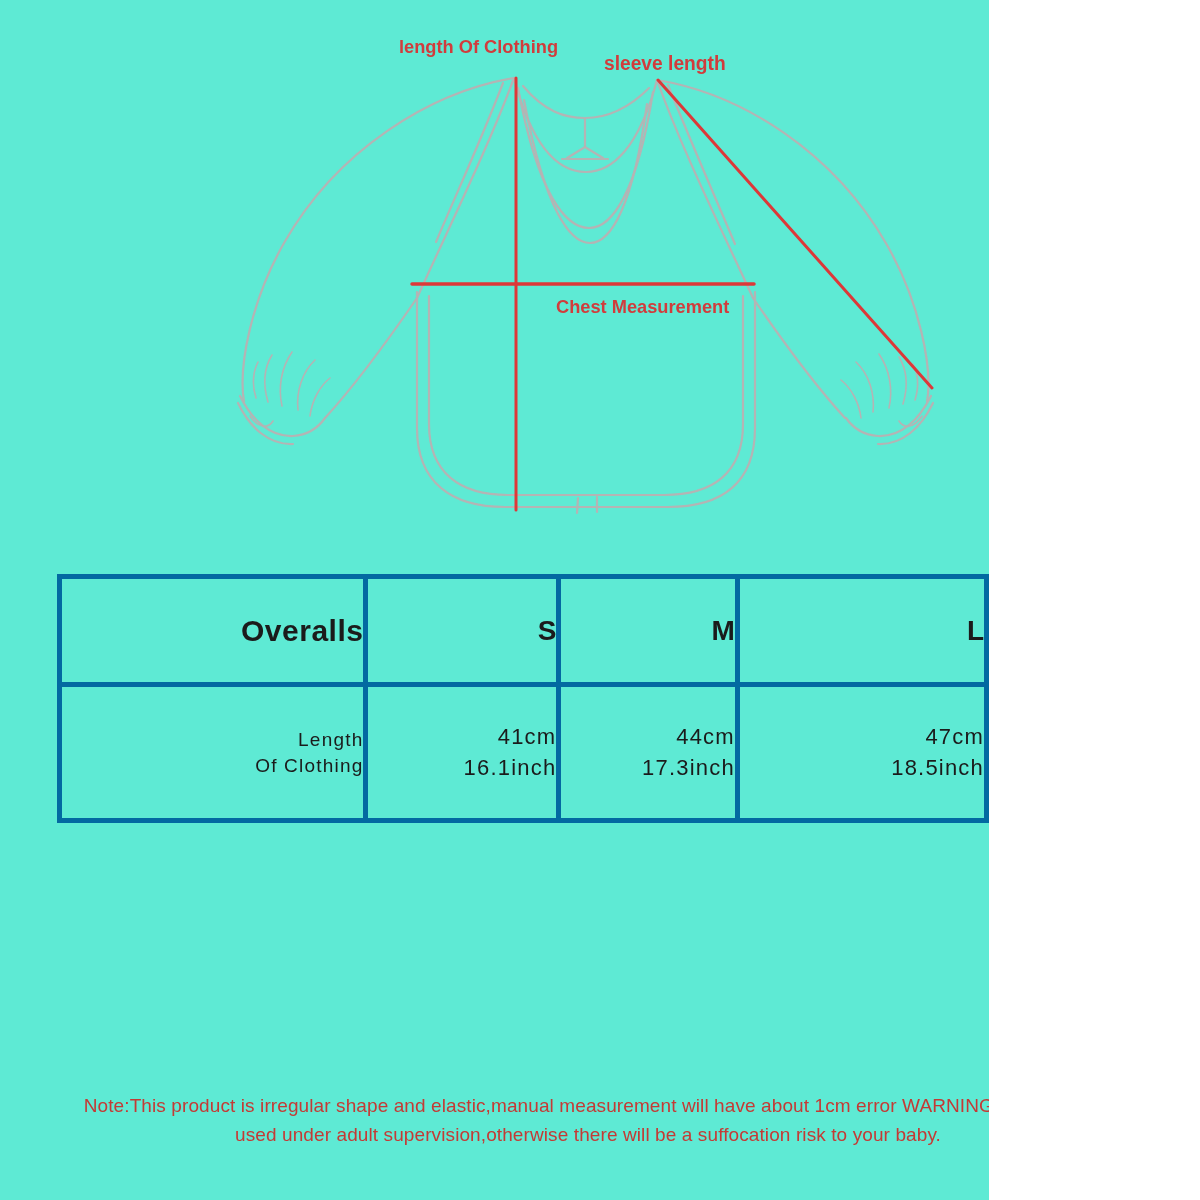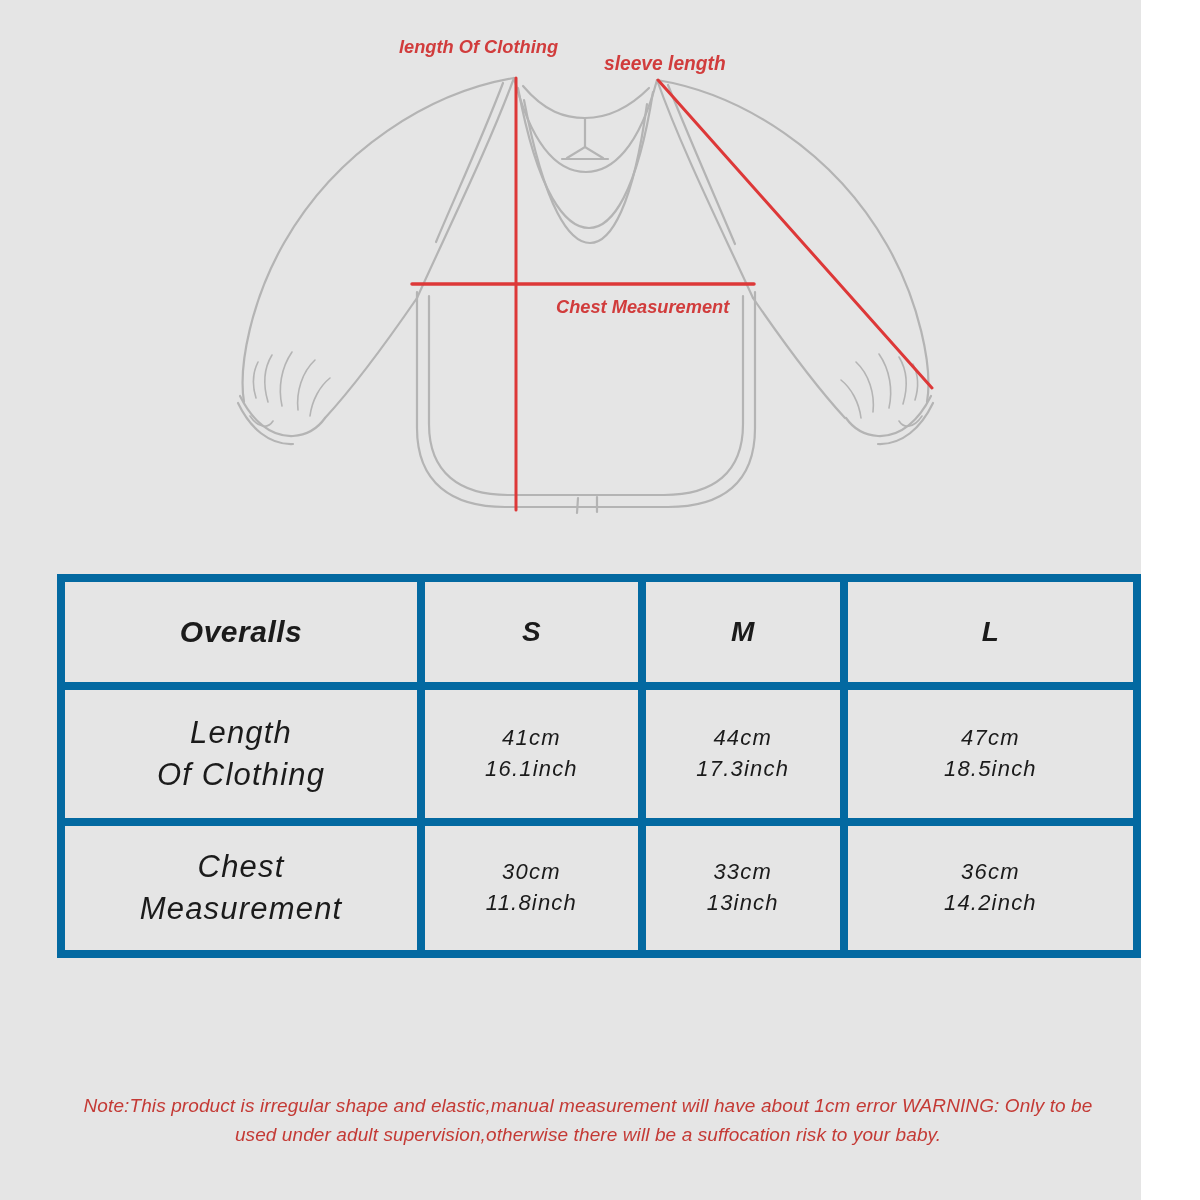--- a/index.html
+++ b/index.html
@@ -3,25 +3,24 @@
 <meta charset="utf-8">
 <style>
   html, body {
     margin: 0;
     padding: 0;
     background: #ffffff;
     font-family: "Liberation Sans", "DejaVu Sans", sans-serif;
   }
   .page {
     position: relative;
-    width: 1141px;
+    width: 989px;
     height: 1200px;
-    background: #e5e5e5;
+    background: #5eead4;
     overflow: hidden;
-    font-style: italic;
   }
   
   .diagram {
     position: absolute;
     left: 0; top: 0;
     width: 1200px; height: 565px;
   }
   .diagram svg { position: absolute; left: 0; top: 0; }
   .diagram-label {
     position: absolute;
@@ -38,34 +37,34 @@
 
   
   table.size-table {
     position: absolute;
     left: 57px; top: 574px;
     border-collapse: collapse;
     table-layout: fixed;
     color: #1b1b1b;
   }
   table.size-table th, table.size-table td {
-    border: 8px solid #0369a1;
-    text-align: center;
+    border: 5px solid #0369a1;
+    text-align: right;
     vertical-align: middle;
     white-space: pre-line;
     padding: 0;
     margin-left: 35px;
   }
   tr.hdr-row    { height: 108px; }
   tr.row-length { height: 136px; }
   tr.row-chest  { height: 132px; }
   tr.row-sleeve { height: 110px; }
   th.hdr-overalls { font-size: 30px; font-weight: 600; letter-spacing: 0.5px; }
   th.hdr-size     { font-size: 28px; font-weight: 600; }
-  td.row-label  { font-size: 31px; font-weight: 400; letter-spacing: 1.2px; line-height: 1.35; }
+  td.row-label  { font-size: 19px; font-weight: 400; letter-spacing: 1.2px; line-height: 1.35; }
   td.cell-value { font-size: 22px; font-weight: 400; letter-spacing: 1.2px; line-height: 1.4; }
 
   
   .note {
     position: absolute;
     left: 38px; top: 1091px;
     width: 1100px;
     text-align: center;
     color: #c43a35;
     font-size: 19px;
@@ -168,29 +167,19 @@
     <tr class="row-length">
       <td class="row-label">Length
 Of Clothing</td>
       <td class="cell-value">41cm
 16.1inch</td>
       <td class="cell-value">44cm
 17.3inch</td>
       <td class="cell-value">47cm
 18.5inch</td>
     </tr>
-    <tr class="row-chest">
-      <td class="row-label">Chest
-Measurement</td>
-      <td class="cell-value">30cm
-11.8inch</td>
-      <td class="cell-value">33cm
-13inch</td>
-      <td class="cell-value">36cm
-14.2inch</td>
-    </tr>
   </tbody>
     </table>
 
   <div class="note">Note:This product is irregular shape and elastic,manual measurement will have about 1cm error WARNING: Only to be
 used under adult supervision,otherwise there will be a suffocation risk to your baby.</div>
 
 </div>
 
 </body></html>

